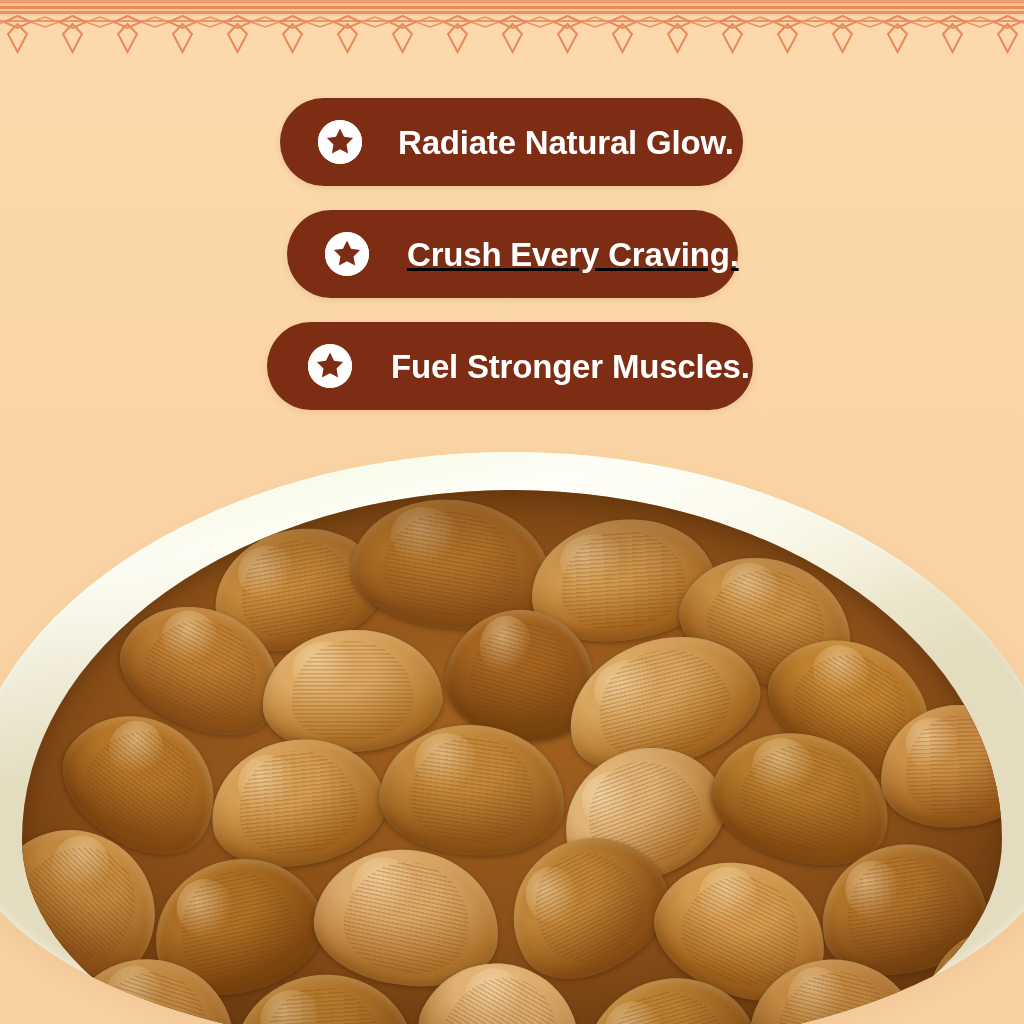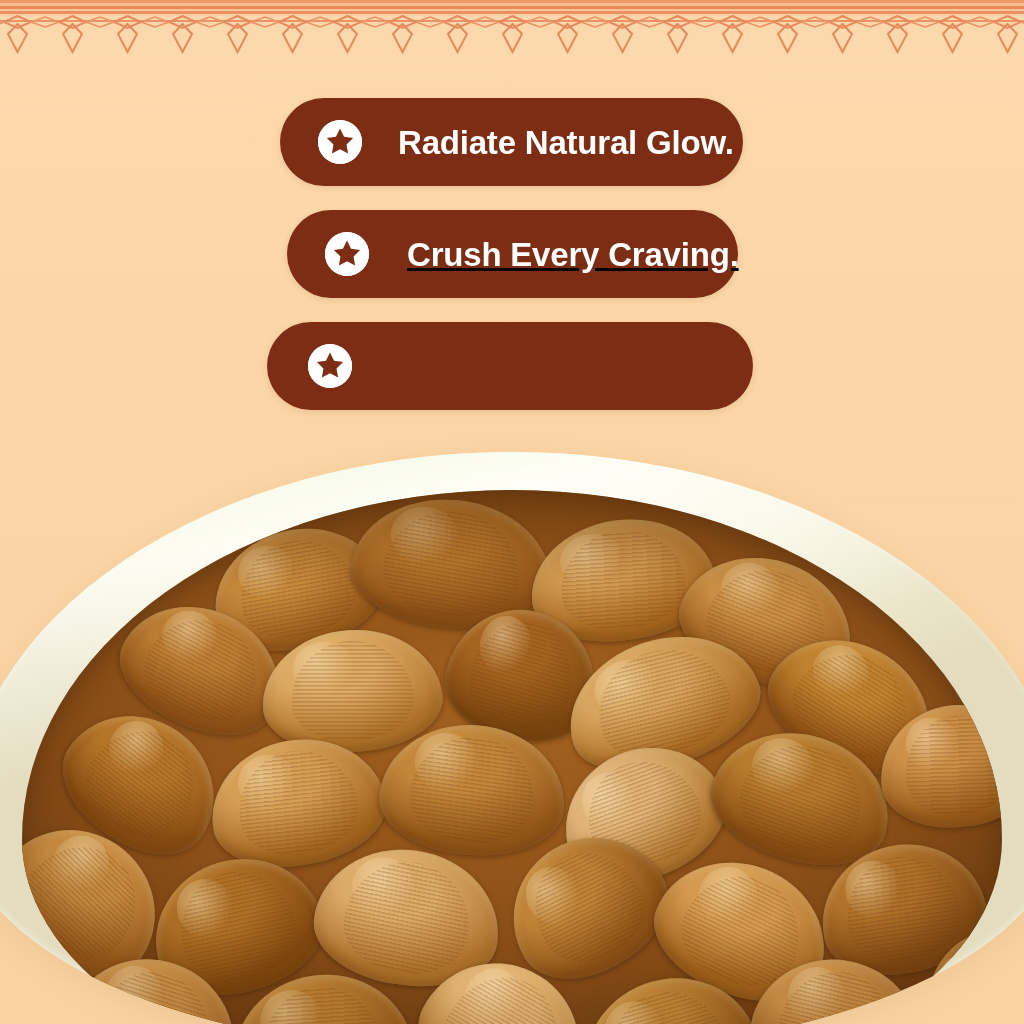--- a/index.html
+++ b/index.html
@@ -206,20 +206,21 @@
     <span class="badge-label">Crush Every Craving.</span>
   </div>
 
   <div class="badge" id="badge-2">
     <span class="badge-icon">
       <svg width="44" height="44" viewBox="0 0 44 44" aria-hidden="true">
         <circle cx="22" cy="22" r="22" fill="#FFFFFF"></circle>
         <path d="M22 8.6 l4.05 8.2 9.05 1.32 -6.55 6.38 1.55 9.01 -8.1 -4.26 -8.1 4.26 1.55 -9.01 -6.55 -6.38 9.05 -1.32 Z" fill="#7D2D13"></path>
       </svg>
     </span>
+    <span class="badge-label">Fuel Stronger Muscles.</span>
   </div>
 
   <div id="bowl-wrap">
     <div id="bowl-outer">
       <div id="bowl-rimlight"></div>
       <div id="bowl-inner">
         <div id="nuts">
             <div class="nut" style="left: 190px; top: 40px; width: 170px; height: 118px; transform: rotate(-14deg); background: radial-gradient(70% 60% at 38% 30%, rgb(198, 138, 60) 0%, rgb(198, 138, 60) 38%, rgb(154, 93, 28) 100%);"></div>
             <div class="nut" style="left: 330px; top: 10px; width: 200px; height: 128px; transform: rotate(6deg); background: radial-gradient(70% 60% at 38% 30%, rgb(185, 122, 46) 0%, rgb(185, 122, 46) 38%, rgb(138, 79, 22) 100%);"></div>
             <div class="nut" style="left: 507.5px; top: 30px; width: 185px; height: 120px; transform: rotate(-8deg); background: radial-gradient(70% 60% at 38% 30%, rgb(210, 155, 82) 0%, rgb(210, 155, 82) 38%, rgb(165, 102, 31) 100%);"></div>

